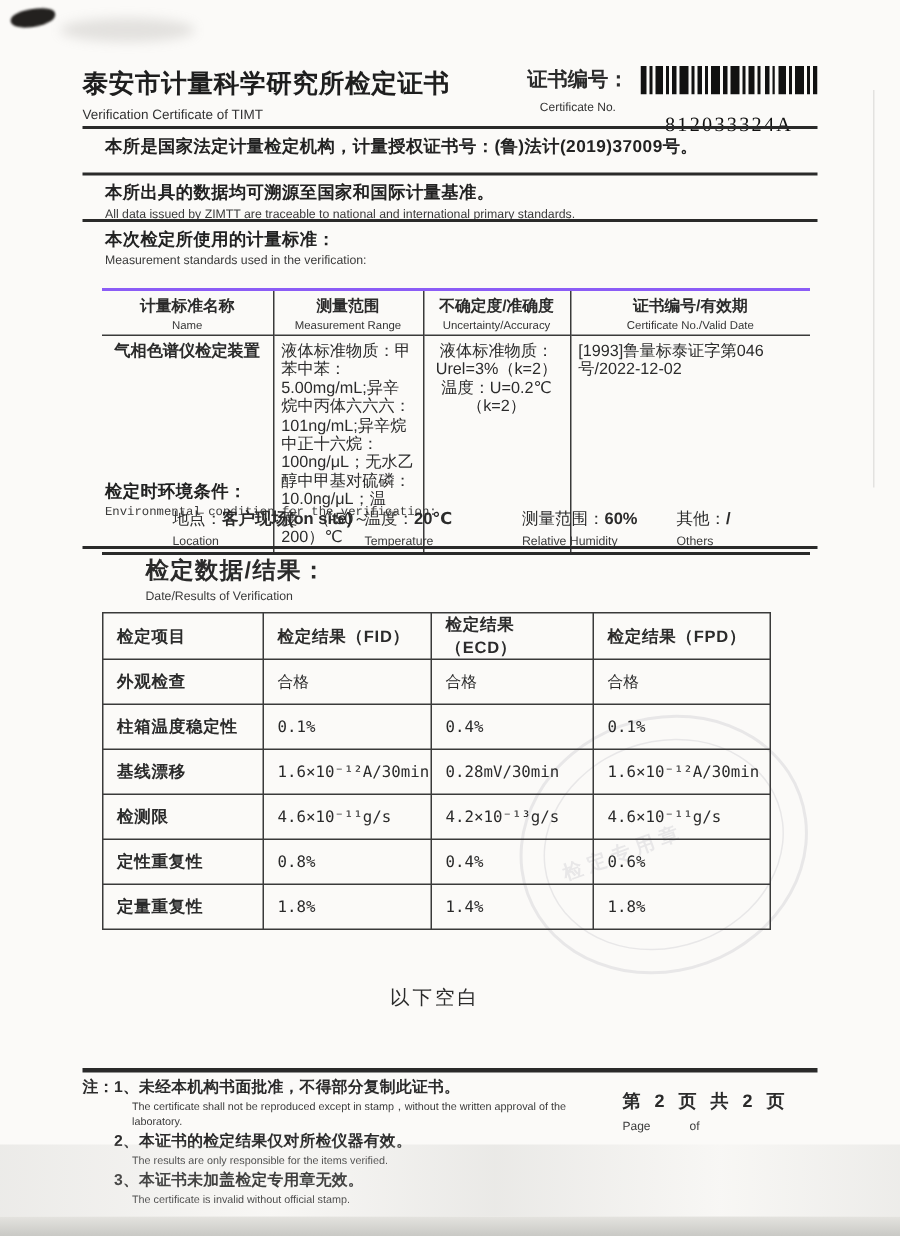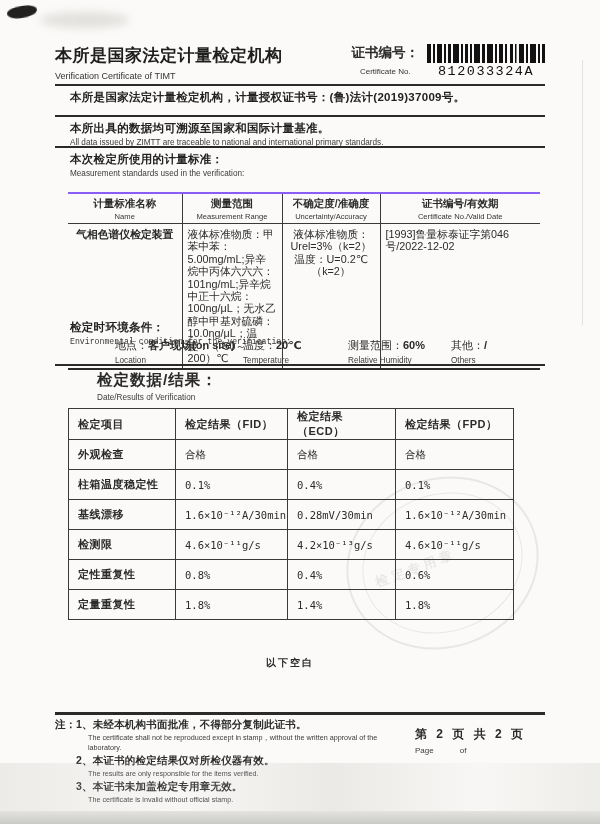--- a/index.html
+++ b/index.html
@@ -23,21 +23,21 @@
 
   
   .hdr { position:absolute; left:55px; top:44px; width:490px; display:flex; }
   .hdr-title-cn { font-size:17px; font-weight:bold; letter-spacing:.5px; color:#1e1e1e; }
   .hdr-title-en { font-size:9px; color:#333; margin-top:4px; }
   .hdr-cert { margin-left:auto; display:flex; }
   .certno-label-cn { font-size:13.5px; font-weight:bold; white-space:nowrap; }
   .certno-label-en { font-size:8px; color:#333; margin-top:5px; text-align:center; }
   .barcode-wrap { margin-left:8px; text-align:center; }
   .barcode { display:block; }
-  .certno-value { font-family:Liberation Mono, monospace; font-size:13.5px; letter-spacing:1.5px; color:#111; margin-top:1px; }
+  .certno-value { font-family:Liberation Serif, serif; font-size:13.5px; letter-spacing:1.5px; color:#111; margin-top:12px; }
 
   
   .stmt { position:absolute; left:70px; width:478px; }
   .stmt-cn { font-size:11.5px; font-weight:bold; color:#222; letter-spacing:.3px; }
   .stmt-en { font-size:8.2px; color:#3a3a3a; margin-top:2px; }
 
   
   table { border-collapse:collapse; table-layout:fixed; }
   .std-table { position:absolute; left:68px; top:192px; width:472px; border-top:2px solid #8b5cf6; border-bottom:2px solid #2a2a2a; }
   .std-table th, .std-table td { border-left:1.2px solid #3a3a3a; border-right:1.2px solid #3a3a3a; vertical-align:top; }
@@ -61,21 +61,21 @@
 
   
   .res-heading { position:absolute; left:55px; top:370px;margin-left:42px; }
   .res-heading-cn { font-size:15.5px; font-weight:bold; letter-spacing:1px; }
   .res-heading-en { font-size:8.2px; color:#3a3a3a; margin-top:2px; }
   .res-table { position:absolute; left:68px; top:408px; width:445px; border:1.5px solid #3a3a3a; }
   .res-table th, .res-table td { border:1.2px solid #3a3a3a; height:30px; padding:0 9px; text-align:left; vertical-align:middle; }
   .res-table th { font-size:11px; font-weight:bold; letter-spacing:.5px; }
   .res-table td.item { font-size:11px; font-weight:bold; letter-spacing:.5px; }
   .res-table td.val { font-family:"DejaVu Sans Mono","Liberation Mono",monospace; font-size:10.5px; }
-  .blank-note { position:absolute; left:0; top:656px; width:580px; text-align:center; font-size:10px; font-weight:bold; letter-spacing:2px; }
+  .blank-note { position:absolute; left:0; top:656px; width:580px; text-align:center; font-size:13px; font-weight:normal; letter-spacing:2px; }
 
   
   .stamp { position:absolute; left:345px; top:478px; width:195px; height:170px; opacity:.13; transform:rotate(-20deg); pointer-events:none; }
   .stamp .ring1 { position:absolute; inset:0; border:2.5px solid #6d6d80; border-radius:50%; }
   .stamp .ring2 { position:absolute; inset:16px; border:1.5px solid #6d6d80; border-radius:50%; }
   .stamp .stamp-text { position:absolute; left:28px; top:72px; font-size:13px; color:#6d6d80; letter-spacing:4px; font-weight:bold; }
 
   
   .notes { position:absolute; left:55px; top:718px; width:350px; display:flex; }
   .notes-label { font-size:10.5px; font-weight:bold; white-space:nowrap; }
@@ -90,21 +90,21 @@
 <body>
 
 <div class="paper">
 
   <div class="corner-mark"></div>
   <div class="corner-smudge"></div>
   <div class="fold-line"></div>
 
   <div class="hdr">
     <div>
-      <div class="hdr-title-cn">本所是国家法定计量检定机构</div>
+      <div class="hdr-title-cn">泰安市计量科学研究所检定证书</div>
       <div class="hdr-title-en">Verification Certificate of TIMT</div>
     </div>
     <div class="hdr-cert">
       <div>
         <div class="certno-label-cn">证书编号：</div>
         <div class="certno-label-en">Certificate No.</div>
       </div>
       <div class="barcode-wrap">
         <svg class="barcode" width="118" height="19" viewBox="0 0 118 19">
           <g fill="#111">

